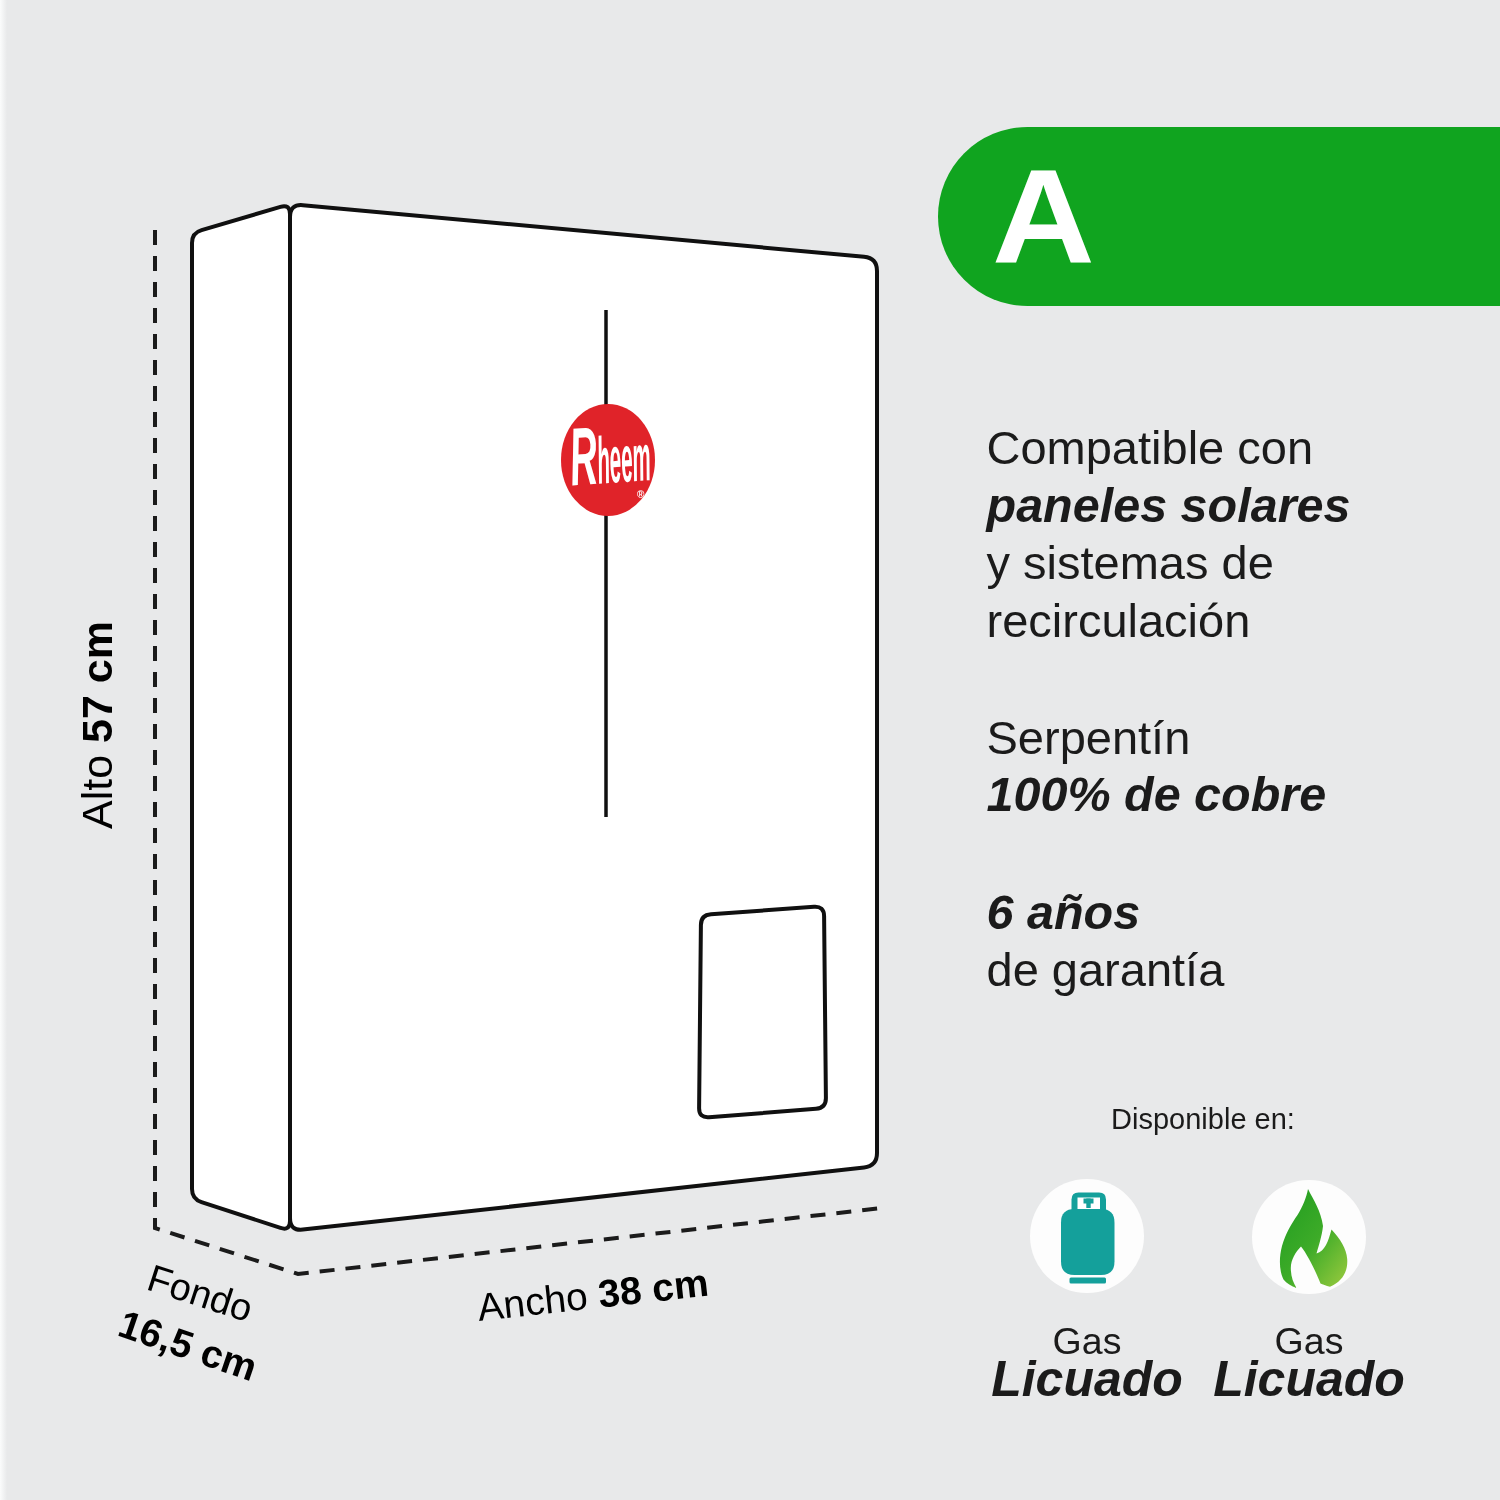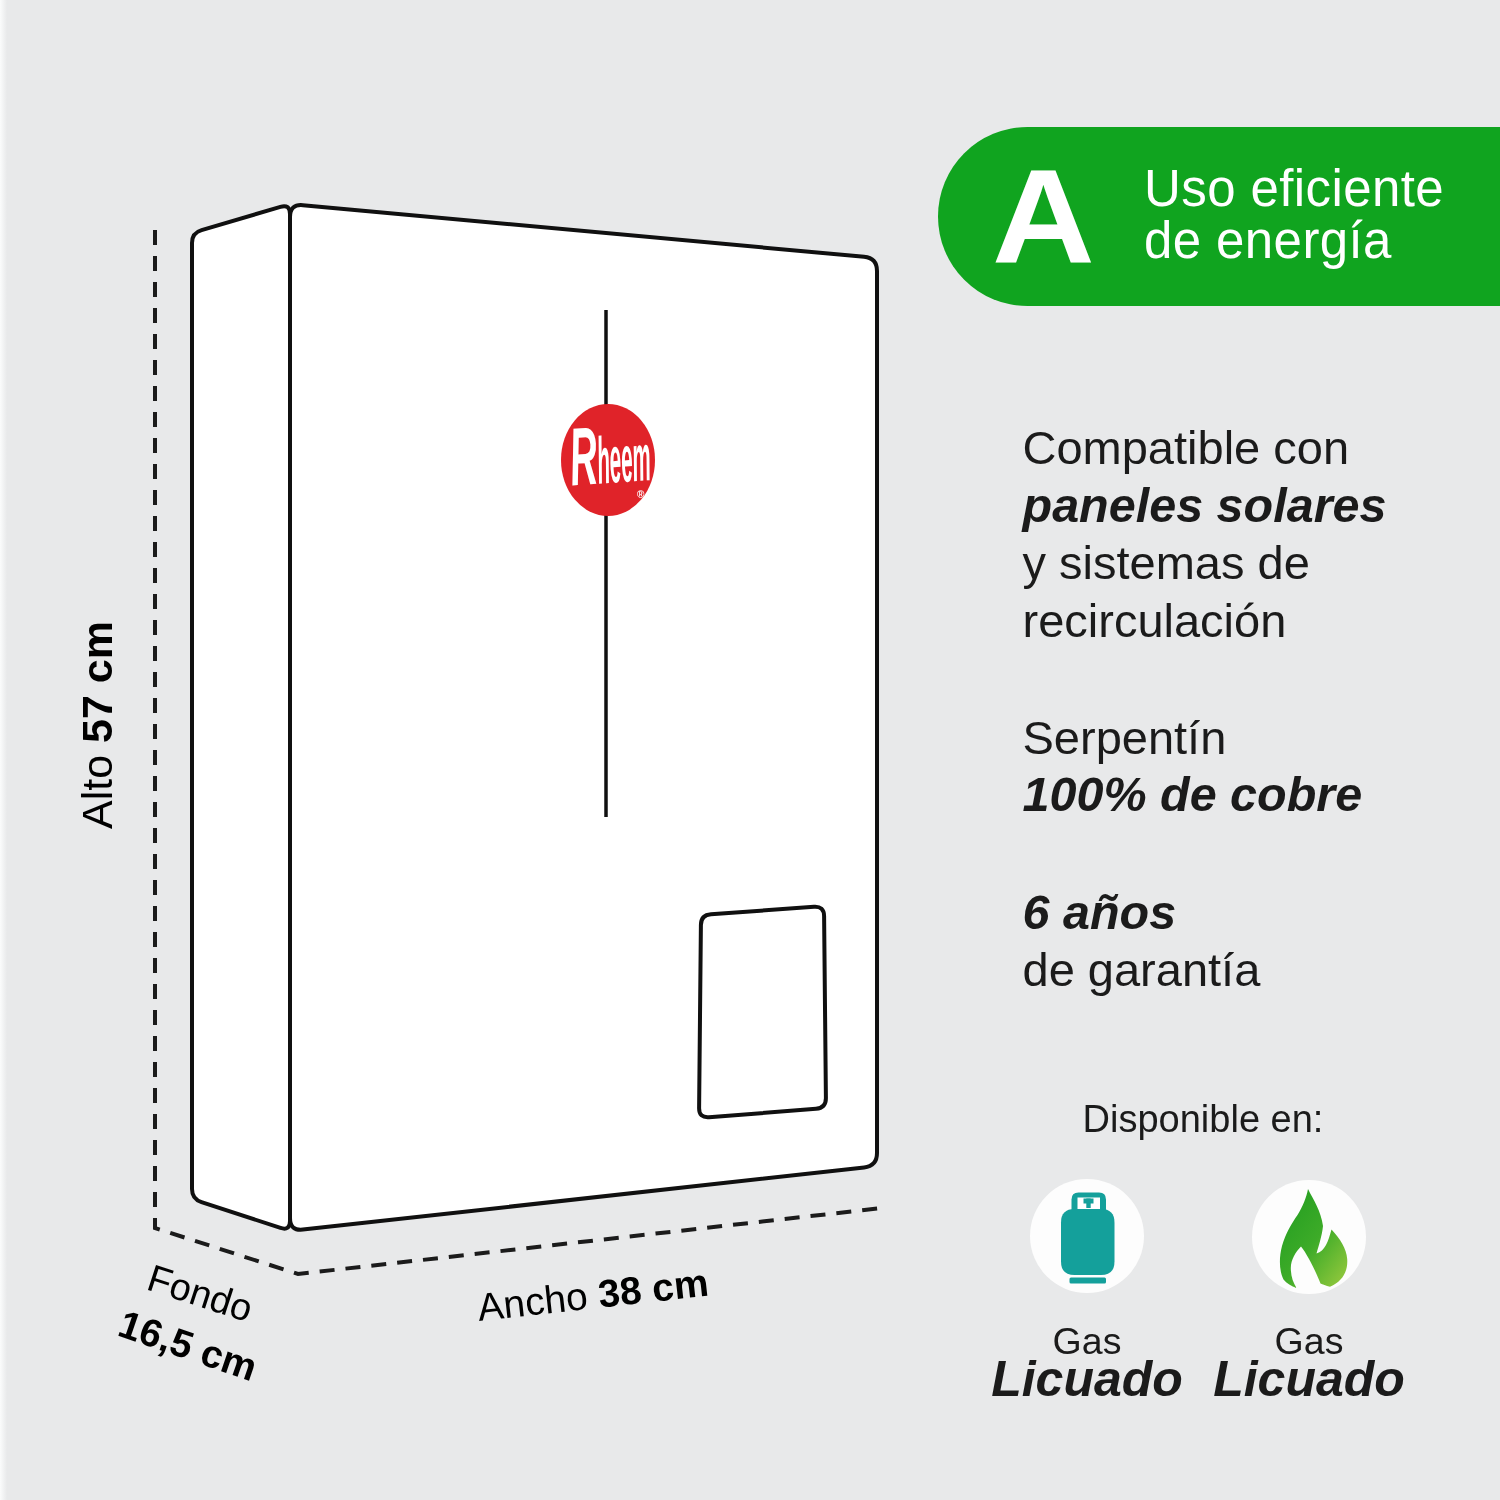--- a/index.html
+++ b/index.html
@@ -2,23 +2,23 @@
 <html><head>
 <meta charset="utf-8">
 <style>
   html,body{margin:0;padding:0;}
   body{width:1500px;height:1500px;overflow:hidden;background:#e8e9ea;
        font-family:"Liberation Sans",sans-serif;position:relative;color:#1b1b1b;}
   .badge{position:absolute;left:938px;top:127px;right:0;height:179px;background:#10a41f;
          border-radius:90px 0 0 90px;}
   .badge .A{position:absolute;left:54px;top:14px;font-size:133px;font-weight:bold;color:#fff;transform:scaleX(1.07);transform-origin:left top;}
   .badge .t{position:absolute;left:206px;top:36px;font-size:51px;line-height:52px;color:#fff;letter-spacing:0.4px;}
-  .blk{position:absolute;left:986.5px;font-size:47px;line-height:57.5px;letter-spacing:0px;margin-left:36px;}
+  .blk{position:absolute;left:986.5px;font-size:47px;line-height:57.5px;letter-spacing:0px;}
   b{font-weight:bold;font-style:italic;} .blk b{font-size:48.5px;}
-  .disp{position:absolute;left:953px;width:500px;top:1100px;font-size:38px;line-height:39px;text-align:center;}
+  .disp{position:absolute;left:953px;width:500px;top:1100px;font-size:29px;line-height:39px;text-align:center;}
   .gaslab{position:absolute;width:240px;text-align:center;font-size:37.5px;line-height:37.5px;}
   .gaslab b{font-size:50px;}
 </style>
 </head>
 <body>
 <div style="position:absolute;left:0;top:0;width:7px;height:1500px;background:linear-gradient(90deg,#fbfcfc,#e8e9ea);"></div>
 <svg width="1500" height="1500" style="position:absolute;left:0;top:0" viewBox="0 0 1500 1500">
   <defs>
     <linearGradient id="flameG" x1="0" y1="0" x2="0.9" y2="1">
       <stop offset="0" stop-color="#1f9c20"></stop>
@@ -79,21 +79,20 @@
     C1295.5,1252 1291,1259.5 1290.8,1268
     C1290.8,1276.5 1293.2,1282.5 1296.5,1288
     C1291.5,1286 1286.5,1283.5 1283.5,1279.5
     C1279.2,1271 1278.8,1258 1282,1246
     C1285.5,1233.5 1292,1223 1297.5,1215
     C1302.5,1207 1306.5,1197.5 1308,1189 Z"></path>
 </svg>
 
 <div class="badge">
   <div class="A">A</div>
-  <div class="t">Uso eficiente<br>de energía</div>
 </div>
 
 <div class="blk" style="top:419px;">Compatible con<br><b>paneles solares</b><br>y sistemas de<br>recirculación</div>
 <div class="blk" style="top:708.8px;">Serpentín<br><b>100% de cobre</b></div>
 <div class="blk" style="top:883.7px;"><b>6 años</b><br>de garantía</div>
 
 <div class="disp">Disponible en:</div>
 <div class="gaslab" style="left:967px;top:1323px;">Gas<br><b>Licuado</b></div>
 <div class="gaslab" style="left:1189px;top:1323px;">Gas<br><b>Licuado</b></div>
 

